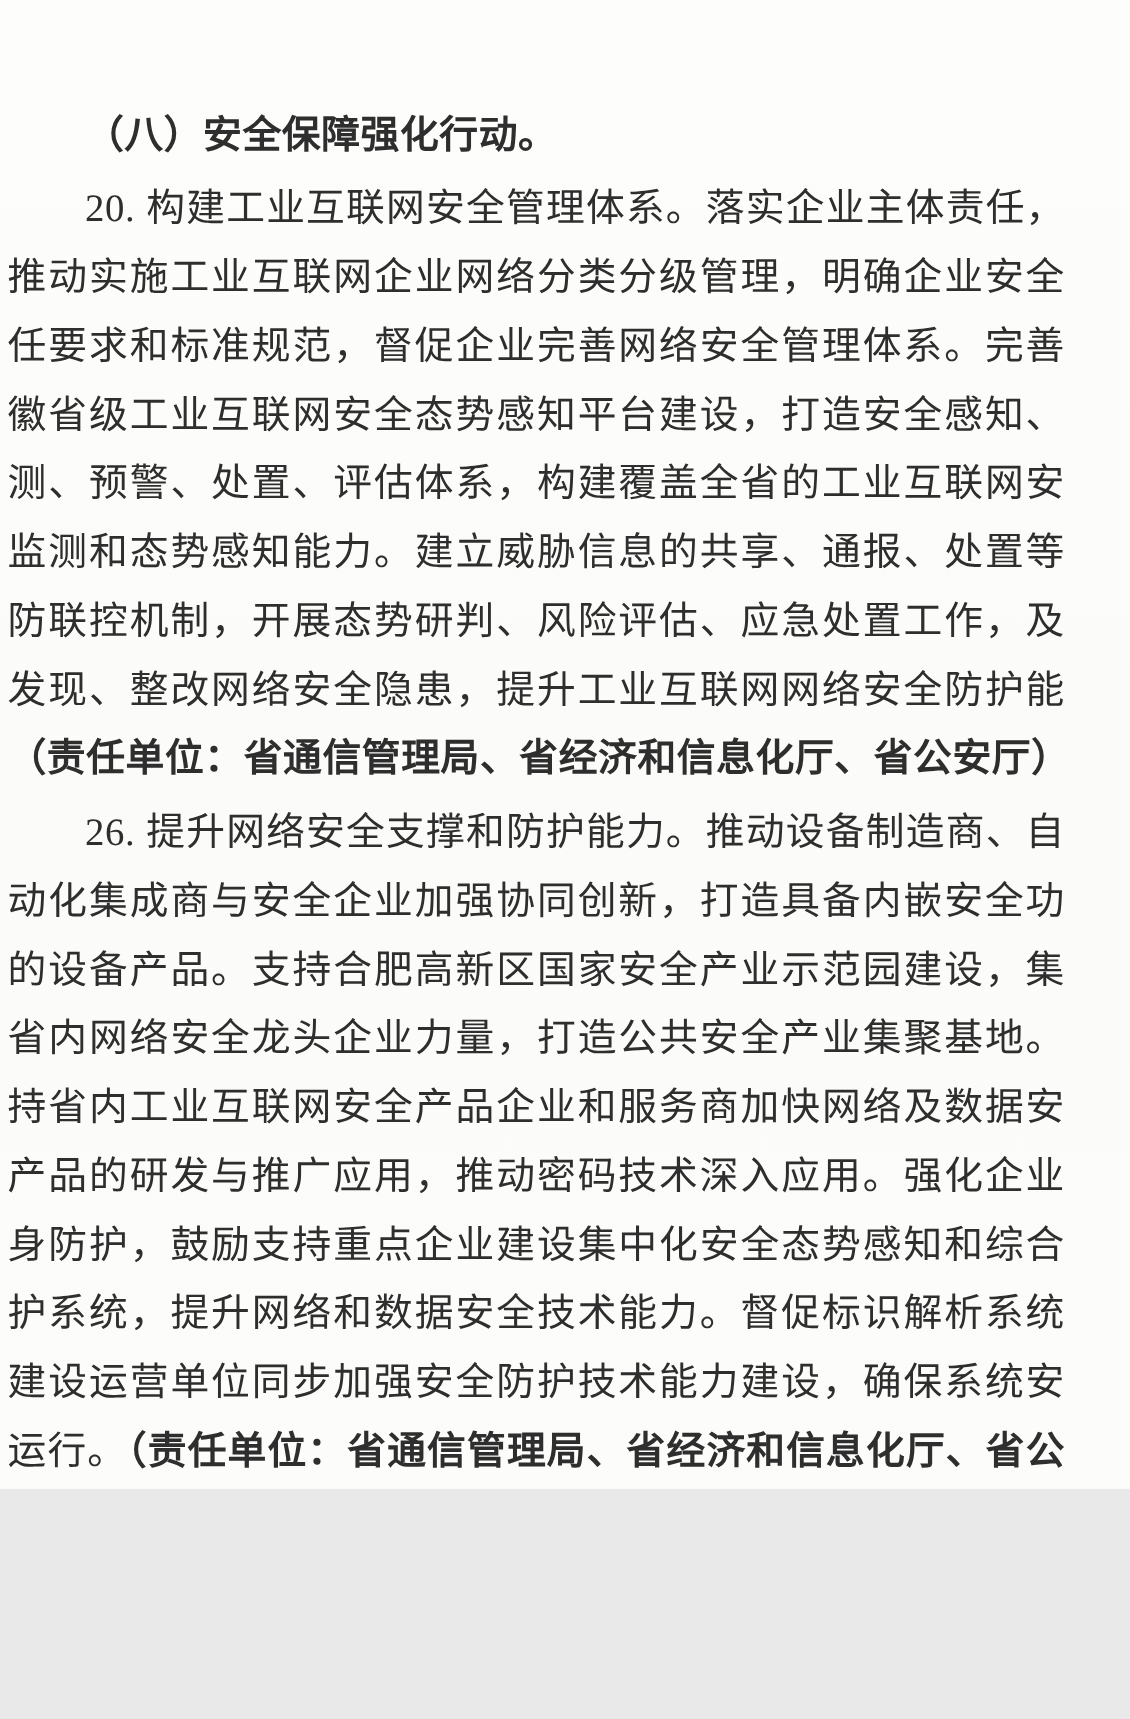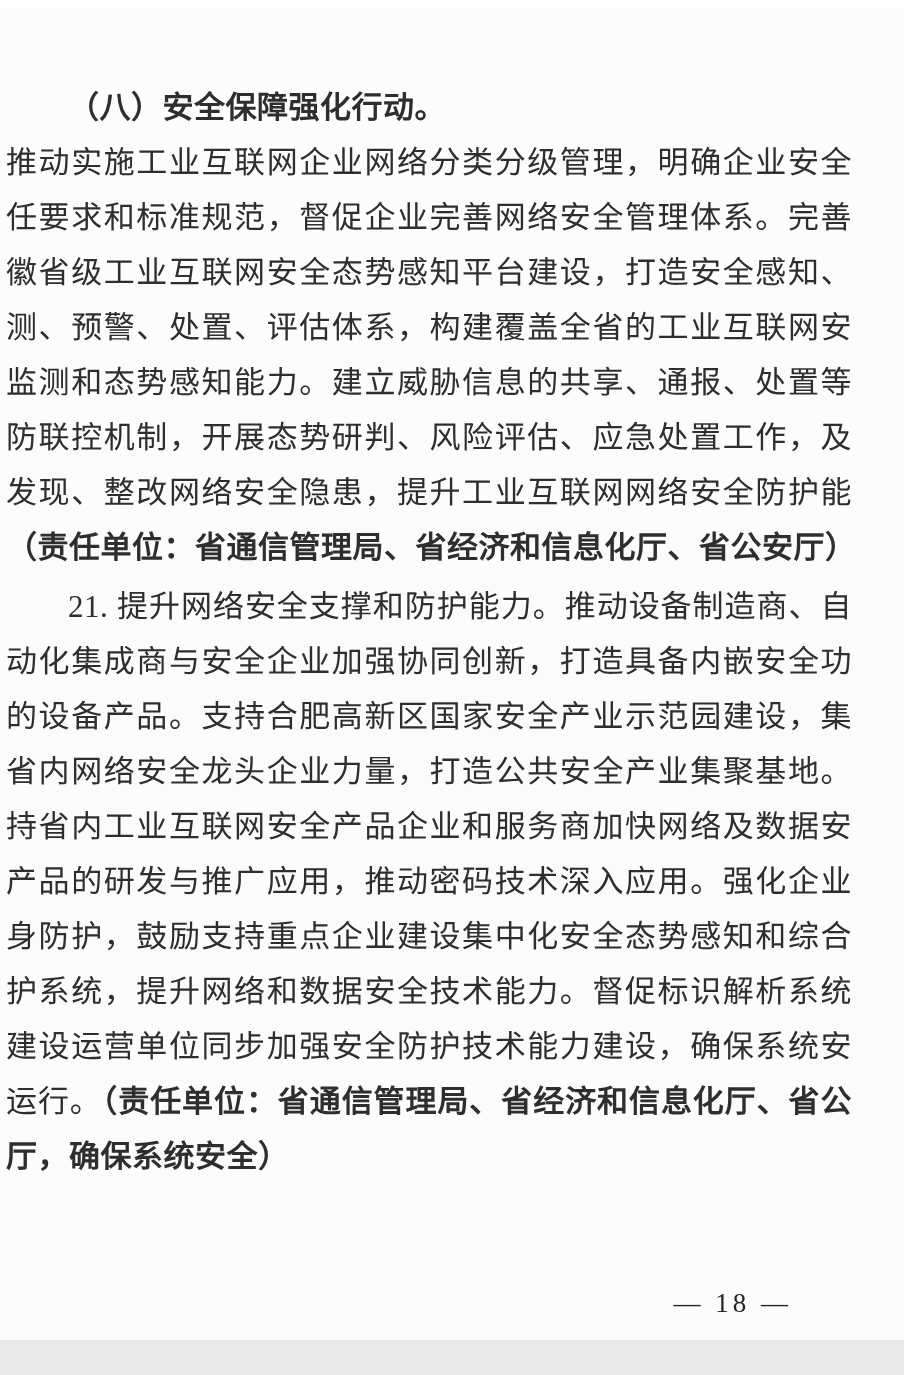--- a/index.html
+++ b/index.html
@@ -3,21 +3,21 @@
 <meta charset="utf-8">
 <style>
   html, body {
     margin: 0;
     padding: 0;
     background: #e9e9e9;
   }
   .page {
     position: relative;
     width: 904px;
-    height: 1340px;
+    height: 1191px;
     margin: 0 auto;
     background: #fdfdfc;
     background-image: linear-gradient(180deg, #fdfdfc 0%, #fbfbf9 55%, #fcfcfa 100%);
     color: #2e2e2e;
     font-family: "Liberation Serif", "DejaVu Serif", serif;
     overflow: hidden;
   }
   .content {
     position: absolute;
     top: 80px;
@@ -61,29 +61,30 @@
     color: #242424;
     white-space: nowrap;
   }
 </style>
 </head>
 <body>
 
 <div class="page" style="color: rgb(46, 46, 46); background-color: rgb(253, 253, 252);">
   <div class="content">
       <div class="line indent"><span class="seg-heading">（八）安全保障强化行动。</span></div>
+      <div class="line justify indent para-start"><span class="seg-body">20. 构建工业互联网安全管理体系。落实企业主体责任，</span></div>
       <div class="line justify"><span class="seg-body">推动实施工业互联网企业网络分类分级管理，明确企业安全责</span></div>
       <div class="line justify"><span class="seg-body">任要求和标准规范，督促企业完善网络安全管理体系。完善安</span></div>
       <div class="line justify"><span class="seg-body">徽省级工业互联网安全态势感知平台建设，打造安全感知、监</span></div>
       <div class="line justify"><span class="seg-body">测、预警、处置、评估体系，构建覆盖全省的工业互联网安全</span></div>
       <div class="line justify"><span class="seg-body">监测和态势感知能力。建立威胁信息的共享、通报、处置等联</span></div>
       <div class="line justify"><span class="seg-body">防联控机制，开展态势研判、风险评估、应急处置工作，及时</span></div>
       <div class="line justify"><span class="seg-body">发现、整改网络安全隐患，提升工业互联网网络安全防护能力。</span></div>
       <div class="line justify"><span class="seg-kai">（责任单位：省通信管理局、省经济和信息化厅、省公安厅）</span></div>
-      <div class="line justify indent para-start"><span class="seg-body">21. 提升网络安全支撑和防护能力。推动设备制造商、自</span></div>
+      <div class="line justify indent para-start"><span class="seg-body">26. 提升网络安全支撑和防护能力。推动设备制造商、自</span></div>
       <div class="line justify"><span class="seg-body">动化集成商与安全企业加强协同创新，打造具备内嵌安全功能</span></div>
       <div class="line justify"><span class="seg-body">的设备产品。支持合肥高新区国家安全产业示范园建设，集聚</span></div>
       <div class="line justify"><span class="seg-body">省内网络安全龙头企业力量，打造公共安全产业集聚基地。支</span></div>
       <div class="line justify"><span class="seg-body">持省内工业互联网安全产品企业和服务商加快网络及数据安全</span></div>
       <div class="line justify"><span class="seg-body">产品的研发与推广应用，推动密码技术深入应用。强化企业自</span></div>
       <div class="line justify"><span class="seg-body">身防护，鼓励支持重点企业建设集中化安全态势感知和综合防</span></div>
       <div class="line justify"><span class="seg-body">护系统，提升网络和数据安全技术能力。督促标识解析系统的</span></div>
       <div class="line justify"><span class="seg-body">建设运营单位同步加强安全防护技术能力建设，确保系统安全</span></div>
       <div class="line justify"><span class="seg-body">运行。</span><span class="seg-kai">（责任单位：省通信管理局、省经济和信息化厅、省公安</span></div>
       <div class="line"><span class="seg-kai">厅，确保系统安全）</span></div>

